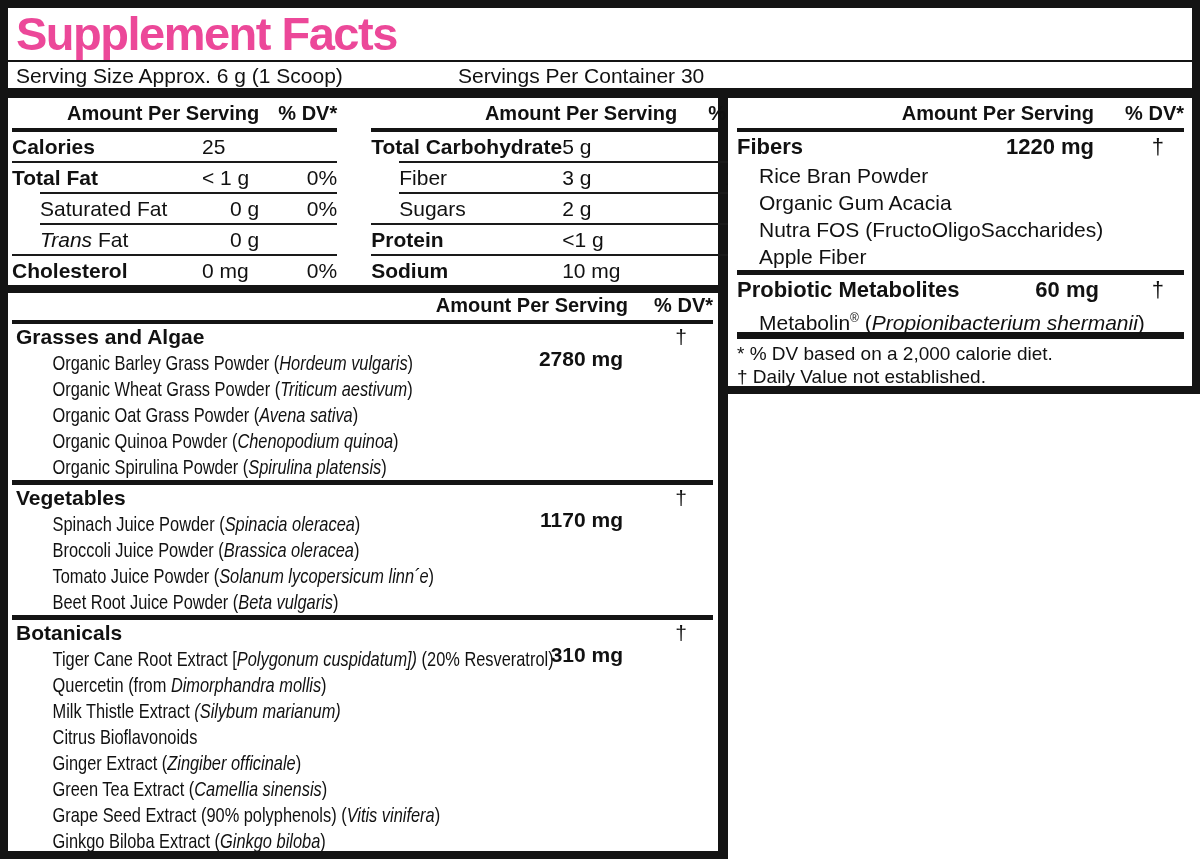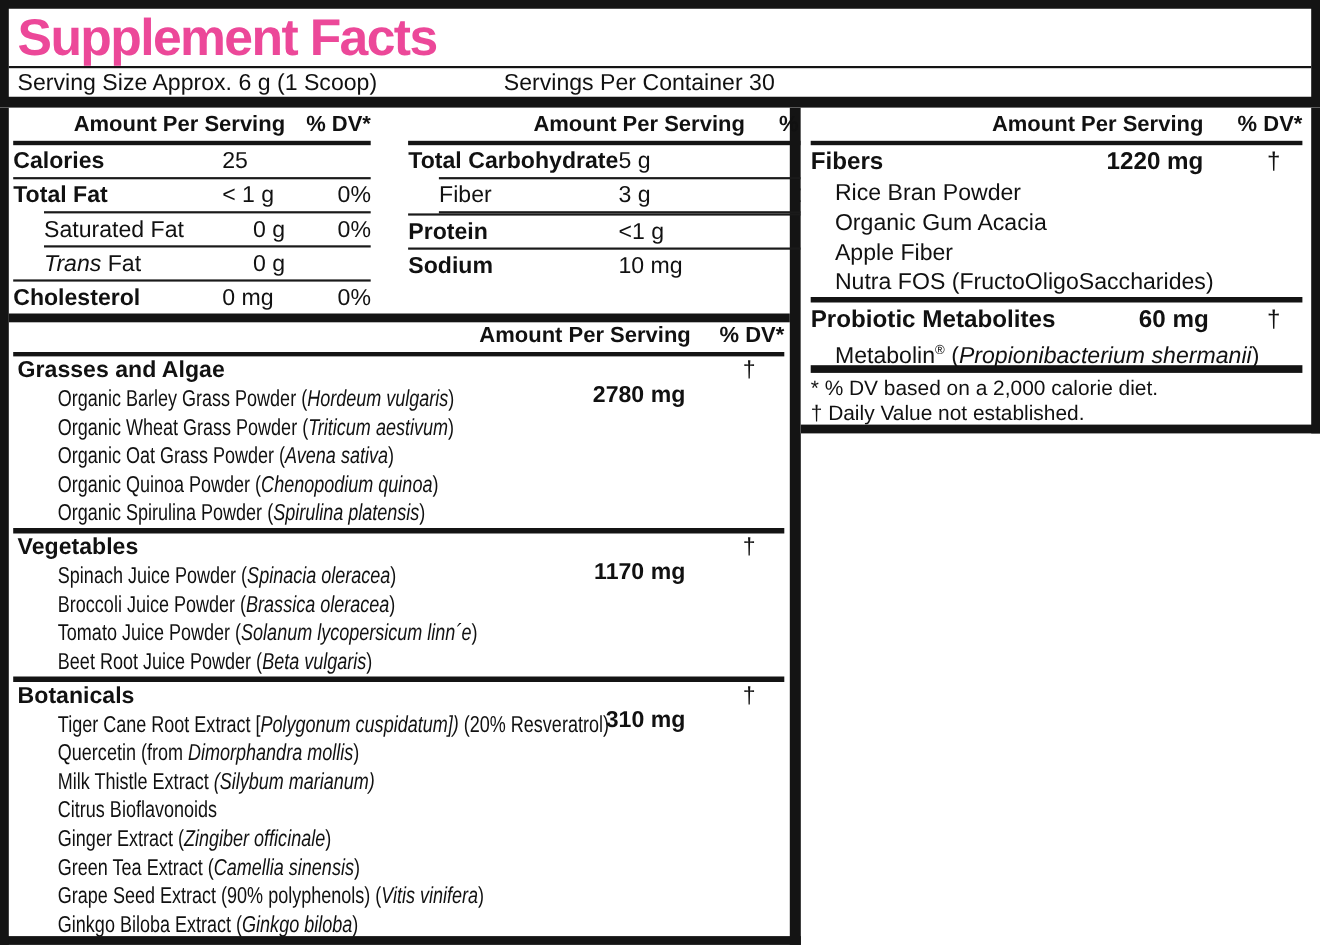--- a/index.html
+++ b/index.html
@@ -139,20 +139,25 @@
         </div>
         <div class="rule indent"></div>
 
         <div class="nrow">
           <span class="nlabel sub">Fiber</span>
           <span class="namount">3 g</span>
           <span class="ndv">12%</span>
         </div>
         <div class="rule indent"></div>
 
+        <div class="nrow">
+          <span class="nlabel sub">Sugars</span>
+          <span class="namount">2 g</span>
+          <span class="ndv"></span>
+        </div>
         <div class="rule"></div>
 
         <div class="nrow">
           <span class="nlabel bold">Protein</span>
           <span class="namount">&lt;1 g</span>
           <span class="ndv"></span>
         </div>
         <div class="rule"></div>
 
         <div class="nrow">
@@ -218,22 +223,22 @@
     </div>
     <div class="rule-hd"></div>
 
     <div class="brow">
       <span class="blabel">Fibers</span>
       <span class="bamount">1220 mg</span>
       <span class="bdv">†</span>
     </div>
     <div class="bitem">Rice Bran Powder</div>
     <div class="bitem">Organic Gum Acacia</div>
+    <div class="bitem">Nutra FOS (FructoOligoSaccharides)</div>
     <div class="bitem">Apple Fiber</div>
-    <div class="bitem">Nutra FOS (FructoOligoSaccharides)</div>
     <div class="rule-mid"></div>
 
     <div class="brow">
       <span class="blabel">Probiotic Metabolites</span>
       <span class="bamount">60 mg</span>
       <span class="bdv">†</span>
     </div>
     <div class="bitem"><span>Metabolin</span><span class="sup">®</span><span> (</span><i>Propionibacterium shermanii</i><span>)</span></div>
     <div class="rule-thick"></div>
 

